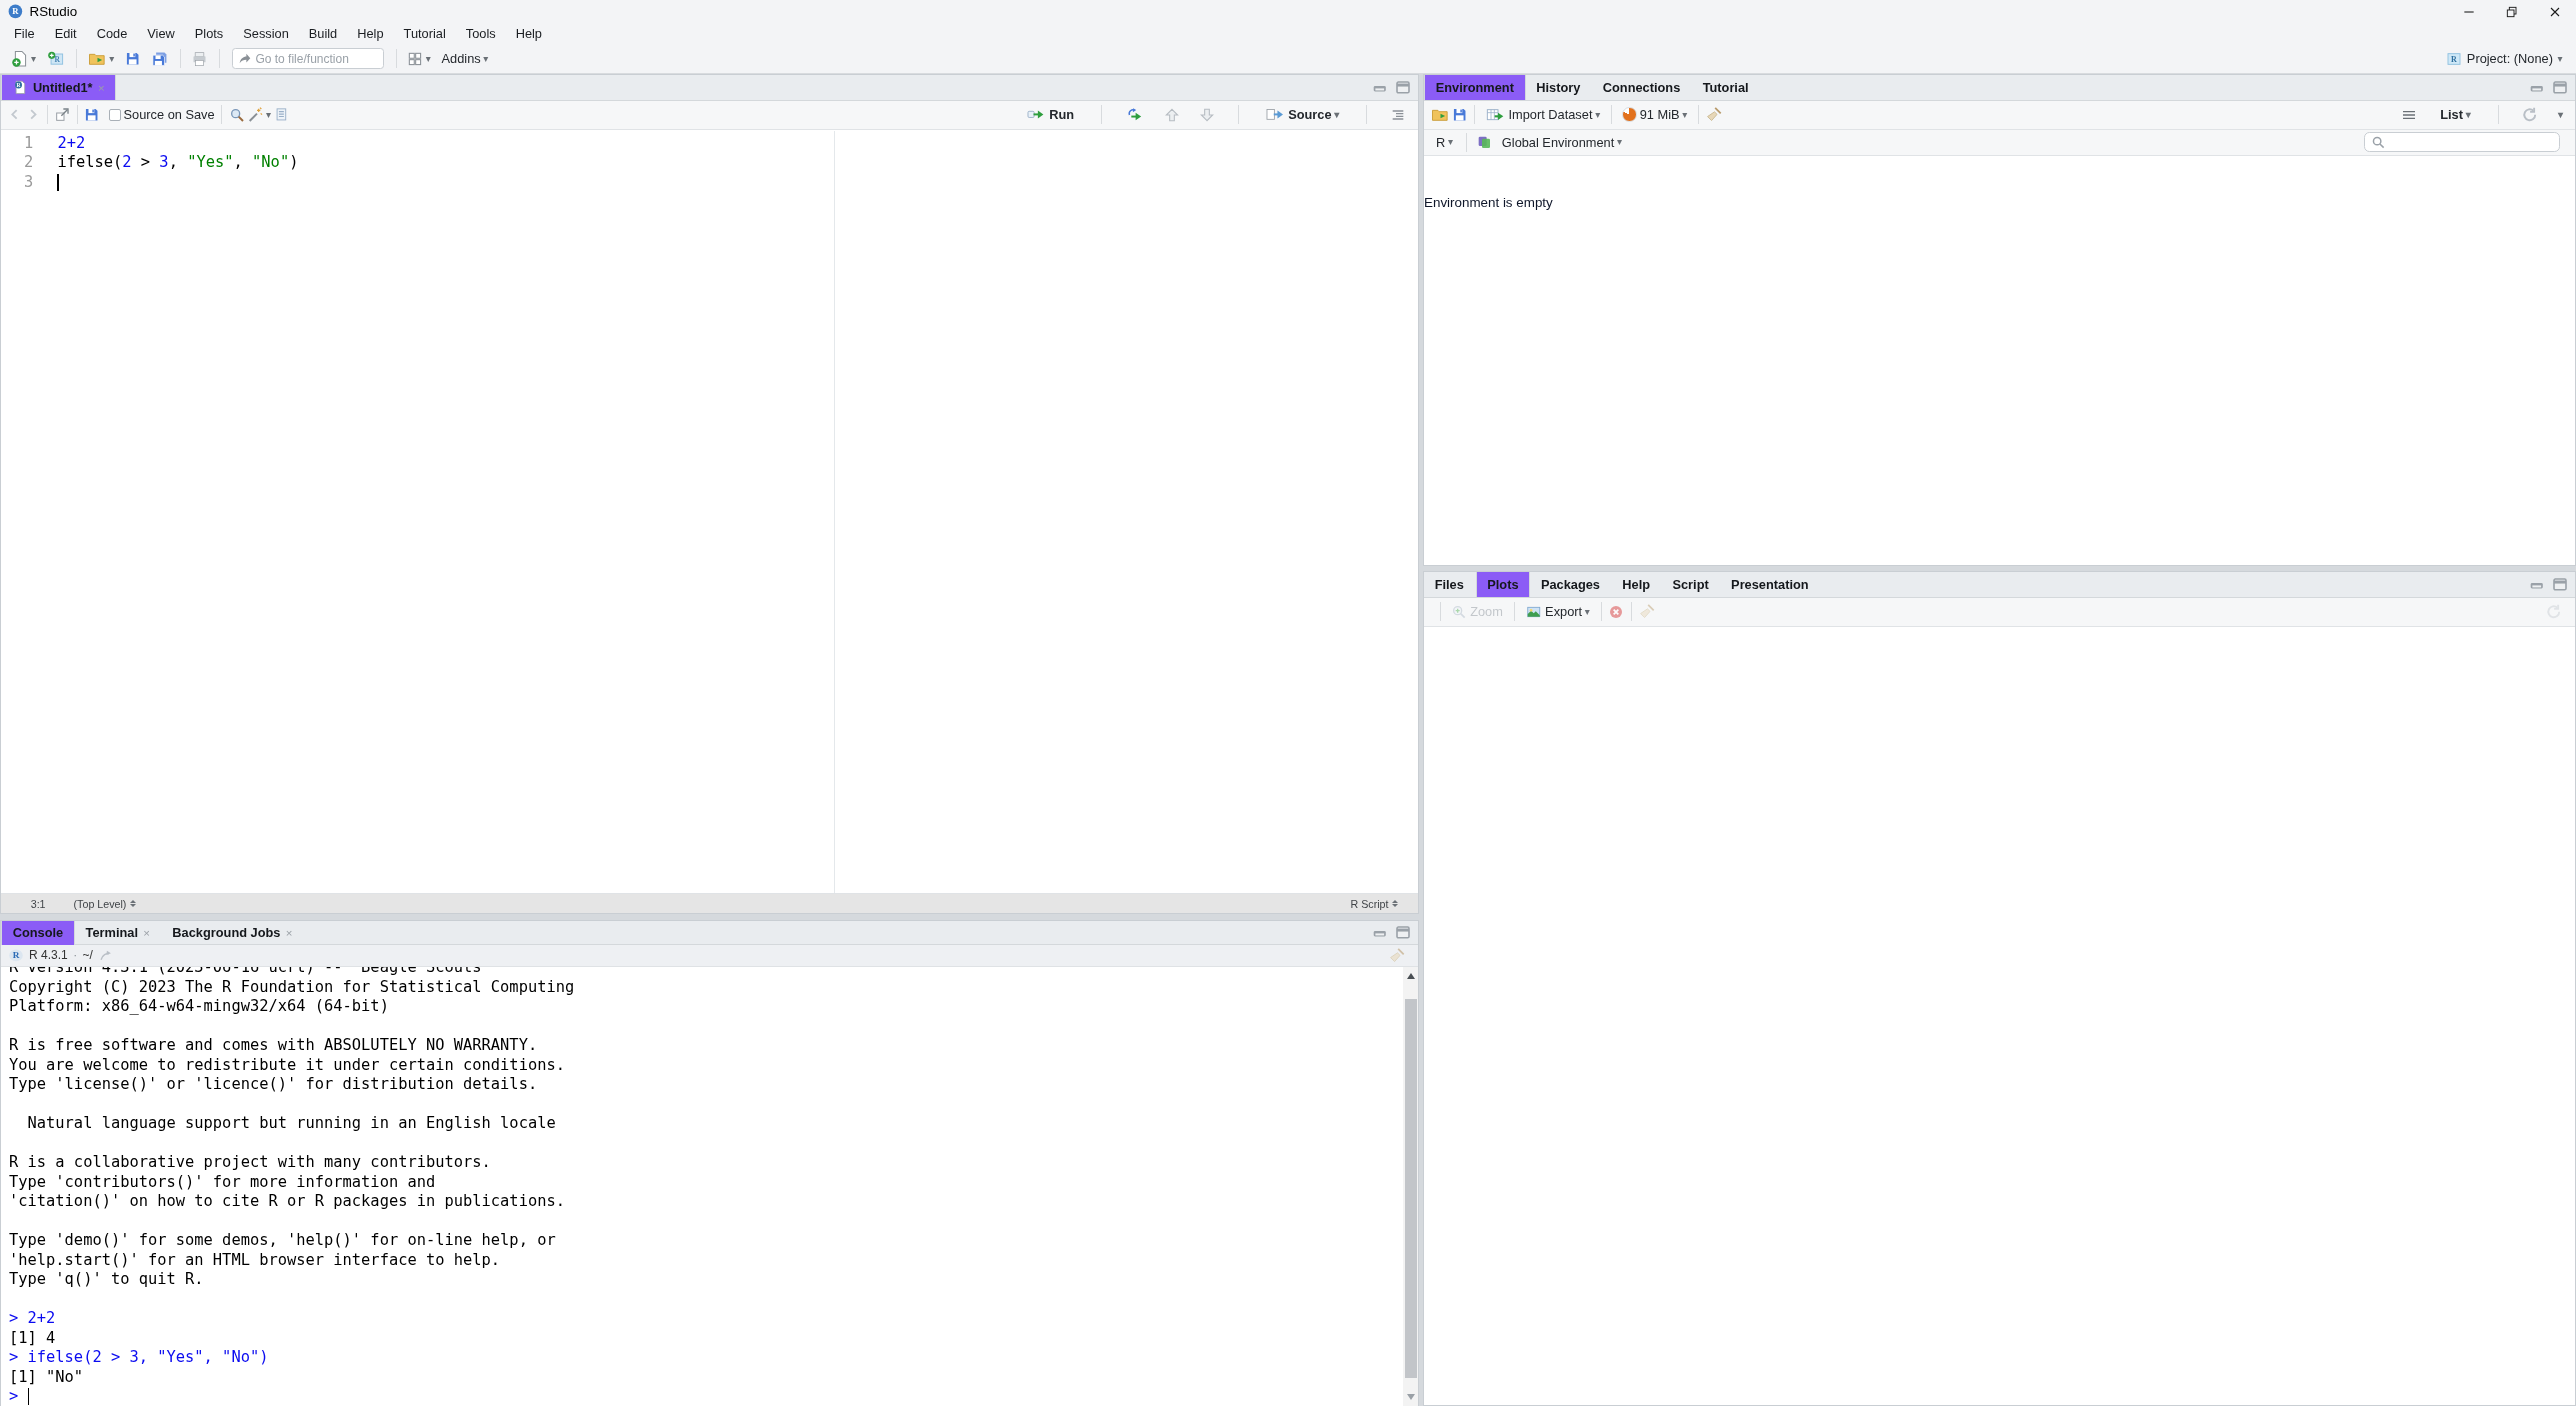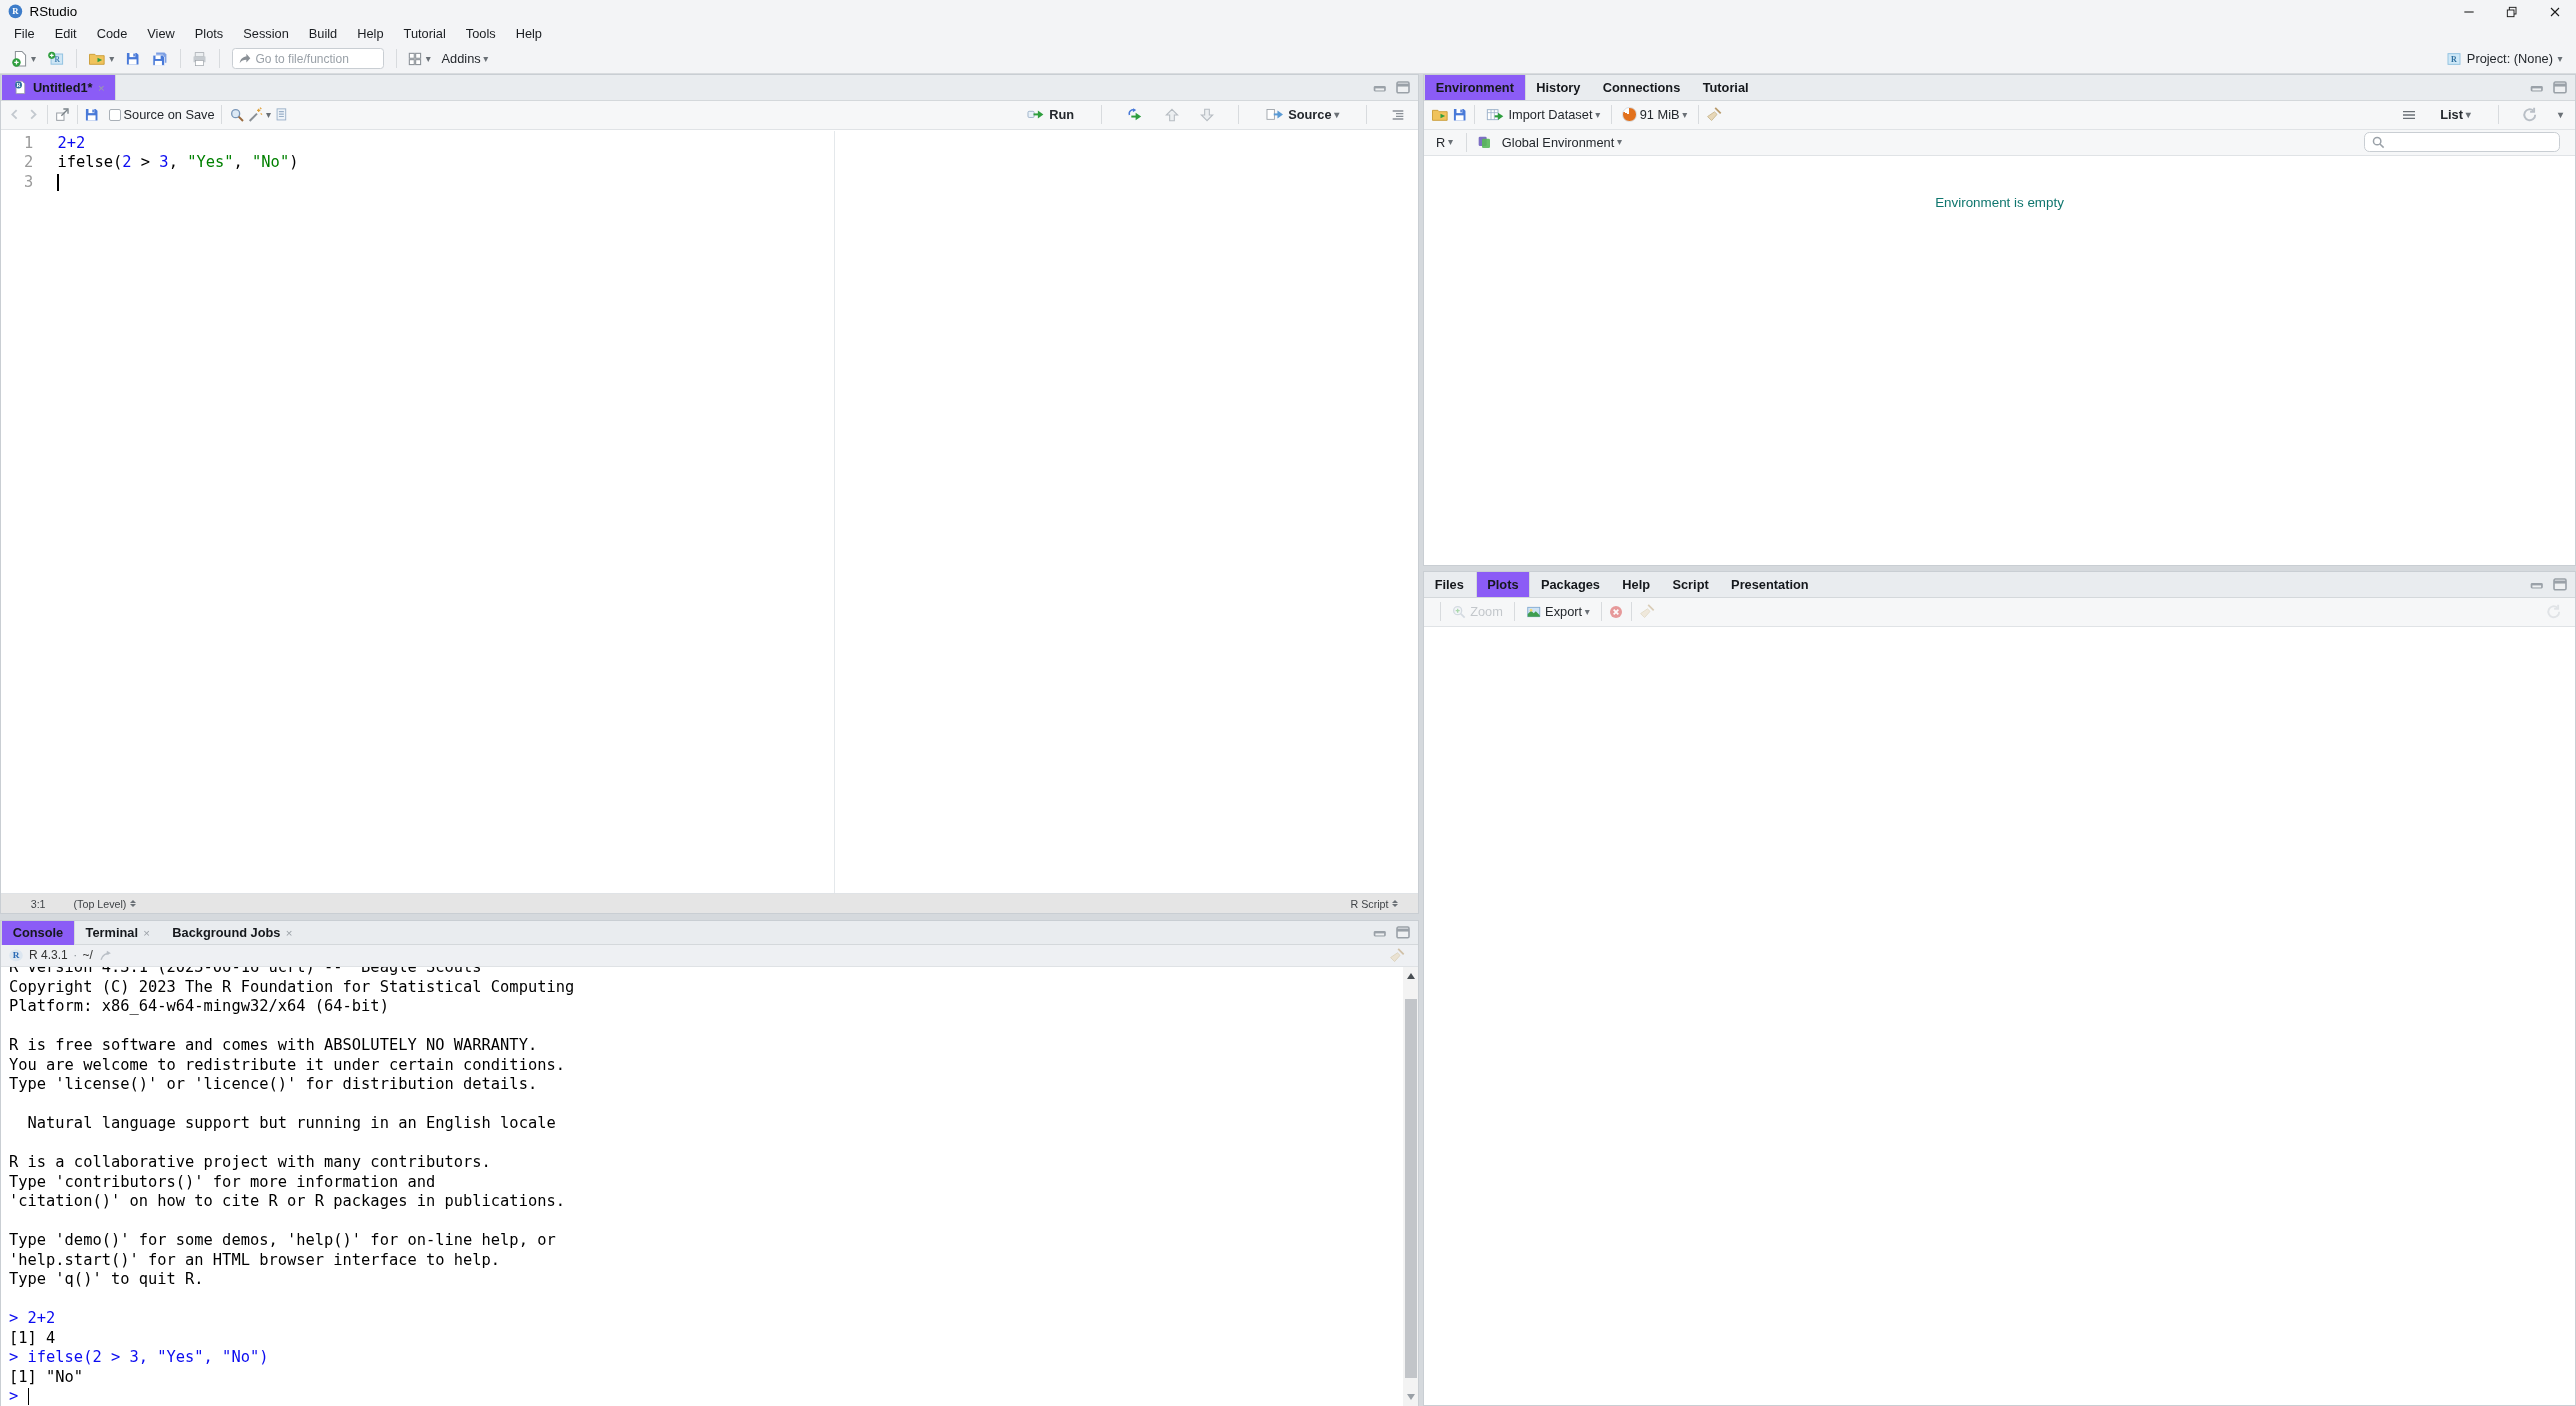--- a/index.html
+++ b/index.html
@@ -80,21 +80,21 @@
   .varrow { position:absolute; left:0; width:14.8px; height:14.8px; display:flex; align-items:center; justify-content:center; }
   .varrow.up { top:1.3px; } .varrow.down { bottom:1.3px; }
   .tri-up { width:0;height:0;border-left:4.7px solid transparent;border-right:4.7px solid transparent;border-bottom:6px solid #4a4f54; }
   .tri-down { width:0;height:0;border-left:4.7px solid transparent;border-right:4.7px solid transparent;border-top:6px solid #9aa0a6; }
   .vthumb { position:absolute; left:1.3px; width:12px; top:32px; height:379px; background:#c2c5c9; }
 
   
   .scopebar { height:25.5px; background:#f6f7f8; border-bottom:0.7px solid #e0e3e6; display:flex; align-items:center; padding:0 8px; gap:5.4px; font-size:12.8px; }
   .searchbox { margin-left:auto; display:flex; align-items:center; gap:4px; background:#fff; border:0.7px solid #c9ced3; border-radius:5.4px; height:20px; width:196px; padding:0 5.4px; margin-right:6.7px; }
   .searchbox input { border:none; outline:none; flex:1; width:100%; font-size:11.4px; background:transparent; }
-  .empty-msg { text-align:center; padding-top:39px; font-size:13.4px; color:#0f766e; }
+  .empty-msg { text-align:left; padding-top:39px; font-size:13.4px; color:#0f172a; }
   .pie { width:14.8px; height:14.8px; border-radius:50%; background:conic-gradient(#e2711d 0 295deg, #ffffff 295deg 360deg); border:0.7px solid #d8dbde; }
   .tright { margin-left:auto; display:flex; align-items:center; gap:19px; padding-right:5.4px;font-weight:bold; }
 
   .ic { display:inline-flex; align-items:center; justify-content:center; }
   .ic svg { display:block; }
 </style>
 </head>
 <body>
 
 <div id="app">

